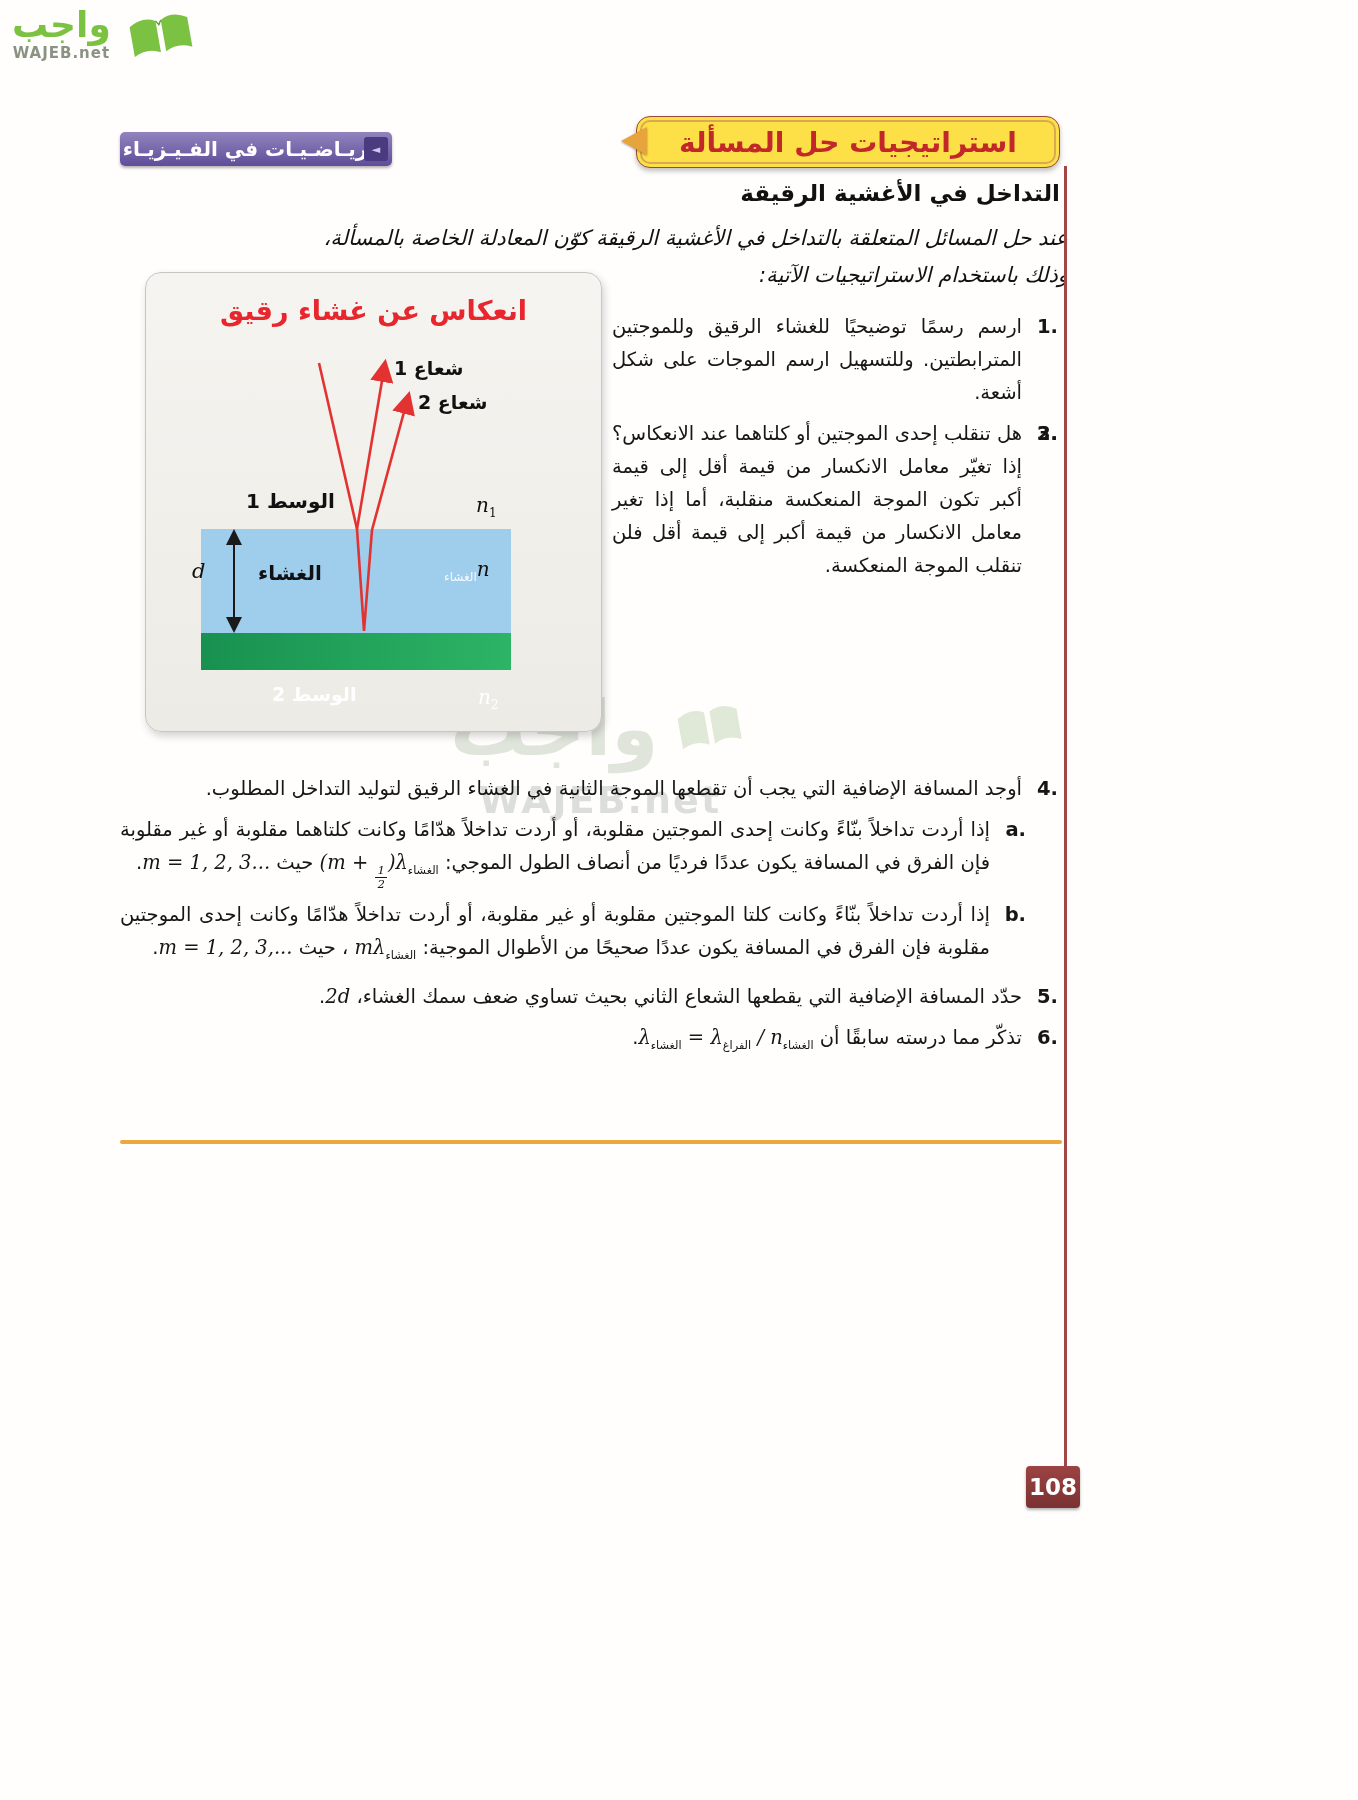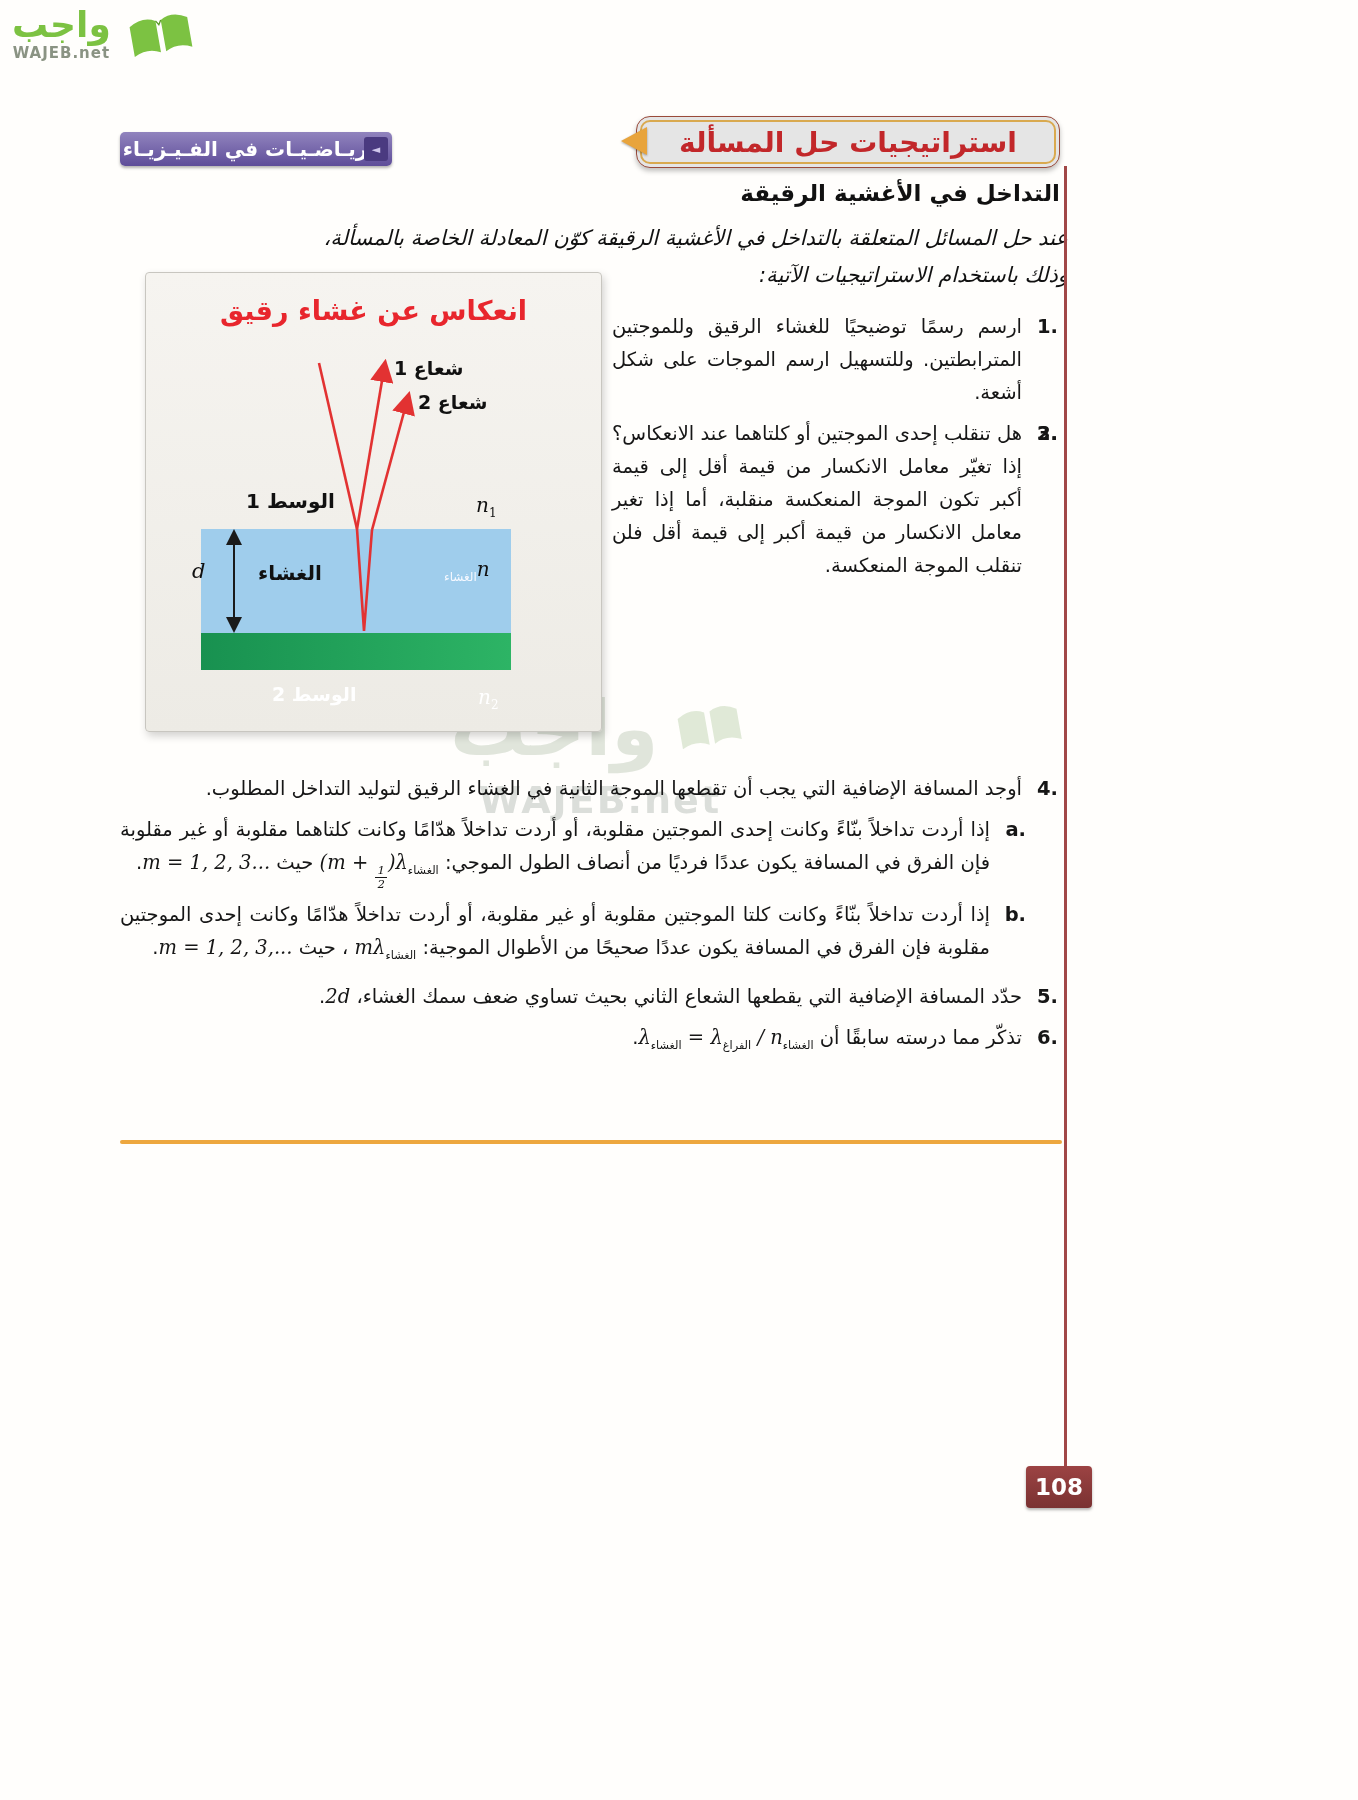--- a/index.html
+++ b/index.html
@@ -21,21 +21,21 @@
 
   
   .logo { position:absolute; left:12px; top:6px; width:200px; direction:ltr; display:flex; align-items:flex-start; gap:8px; }
   .logo-text { display:flex; flex-direction:column; align-items:center; }
   .logo-arabic { color:#7cc242; font-size:36px; font-weight:bold; line-height:38px; }
   .logo-site { color:#8a9383; font-size:15px; font-weight:bold; letter-spacing:1px; }
   .logo-book { width:84px; height:62px; }
 
   
   .banner-strat { position:absolute; right:298px; top:116px; width:422px; height:50px;
-    background:#e5e5e5; border:1.5px solid #9a4a3a; border-radius:14px;
+    background:#fde047; border:1.5px solid #9a4a3a; border-radius:14px;
     box-shadow:0 3px 5px rgba(0,0,0,0.25);
     display:flex; align-items:center; justify-content:center; }
   .banner-strat::before { content:""; position:absolute; inset:3px; border:2px solid #d9a94f; border-radius:10px; }
   .banner-strat-label { color:#c2272a; font-size:28px; font-weight:bold; position:relative; }
   .banner-strat-arrow { position:absolute; left:-16px; top:10px; width:0; height:0;
     border-top:14px solid transparent; border-bottom:14px solid transparent;
     border-right:26px solid #e8a43c; filter:drop-shadow(0 1px 1px rgba(0,0,0,0.35)); }
 
   .banner-math { position:absolute; left:120px; top:132px; width:272px; height:34px;
     background:linear-gradient(180deg,#9184be,#5e4d99); border-radius:5px;
@@ -47,21 +47,21 @@
     display:flex; align-items:center; justify-content:center; }
 
   
   .sec-title { position:absolute; right:298px; top:180px; margin:0; font-size:23px; font-weight:bold; color:#111; }
   .intro { position:absolute; right:290px; top:220px; width:745px; margin:0;
     font-size:21px; line-height:37px; font-style:italic; color:#111; text-align:right; }
 
   
   .diagram { position:absolute; left:145px; top:272px; width:455px; height:458px;
     background:linear-gradient(180deg,#f6f4f0,#edebe5);
-    border:1px solid #c8c6c0; border-radius:4px;
+    border:1px solid #c8c6c0; border-radius:16px;
     box-shadow:2px 4px 8px rgba(0,0,0,0.18); overflow:hidden; }
   .dg-svg { position:absolute; inset:0; }
   .dg-title { position:absolute; top:22px; left:0; width:100%; text-align:center;
     color:#e8262d; font-size:27px; font-weight:bold; }
   .dg-label { position:absolute; font-weight:bold; font-size:20px; color:#111; }
   .dg-n { position:absolute; font-family:"DejaVu Serif","DejaVu Sans",serif; font-style:italic; font-size:20px; color:#111; }
   .dg-n sub { font-size:12px; font-style:normal; }
   .white { color:#fff;margin-top:48px; }
   .wsub { color:#f5f8ff; }
 
@@ -78,21 +78,21 @@
   .formula { font-family:"DejaVu Serif","DejaVu Sans",serif; font-style:italic; white-space:nowrap; }
   .formula sub { font-style:normal; font-size:0.58em; }
   .frac { display:inline-flex; flex-direction:column; vertical-align:-0.4em;
     text-align:center; font-size:0.6em; line-height:1.1; margin:0 1px; }
   .frac .den { border-top:1.5px solid currentColor; padding:0 2px; }
   .frac span { padding:0 2px; }
 
   
   .rule { position:absolute; left:120px; top:1140px; width:942px; height:4px; background:#eda73f; border-radius:2px; }
   .side-line { position:absolute; left:1064px; top:166px; width:3px; height:1336px; background:#a14747; }
-  .page-num { position:absolute; left:1026px; top:1466px; width:66px; height:42px;
+  .page-num { position:absolute; left:1026px; top:1466px; width:54px; height:42px;
     background:linear-gradient(180deg,#9c4343,#7a3232); color:#fff; font-size:23px; font-weight:bold;
     display:flex; align-items:center; justify-content:center; border-radius:4px;
     box-shadow:0 2px 3px rgba(0,0,0,0.3); }
 </style>
 </head>
 <body>
 
 <div class="page">
 
   <div class="watermark">

